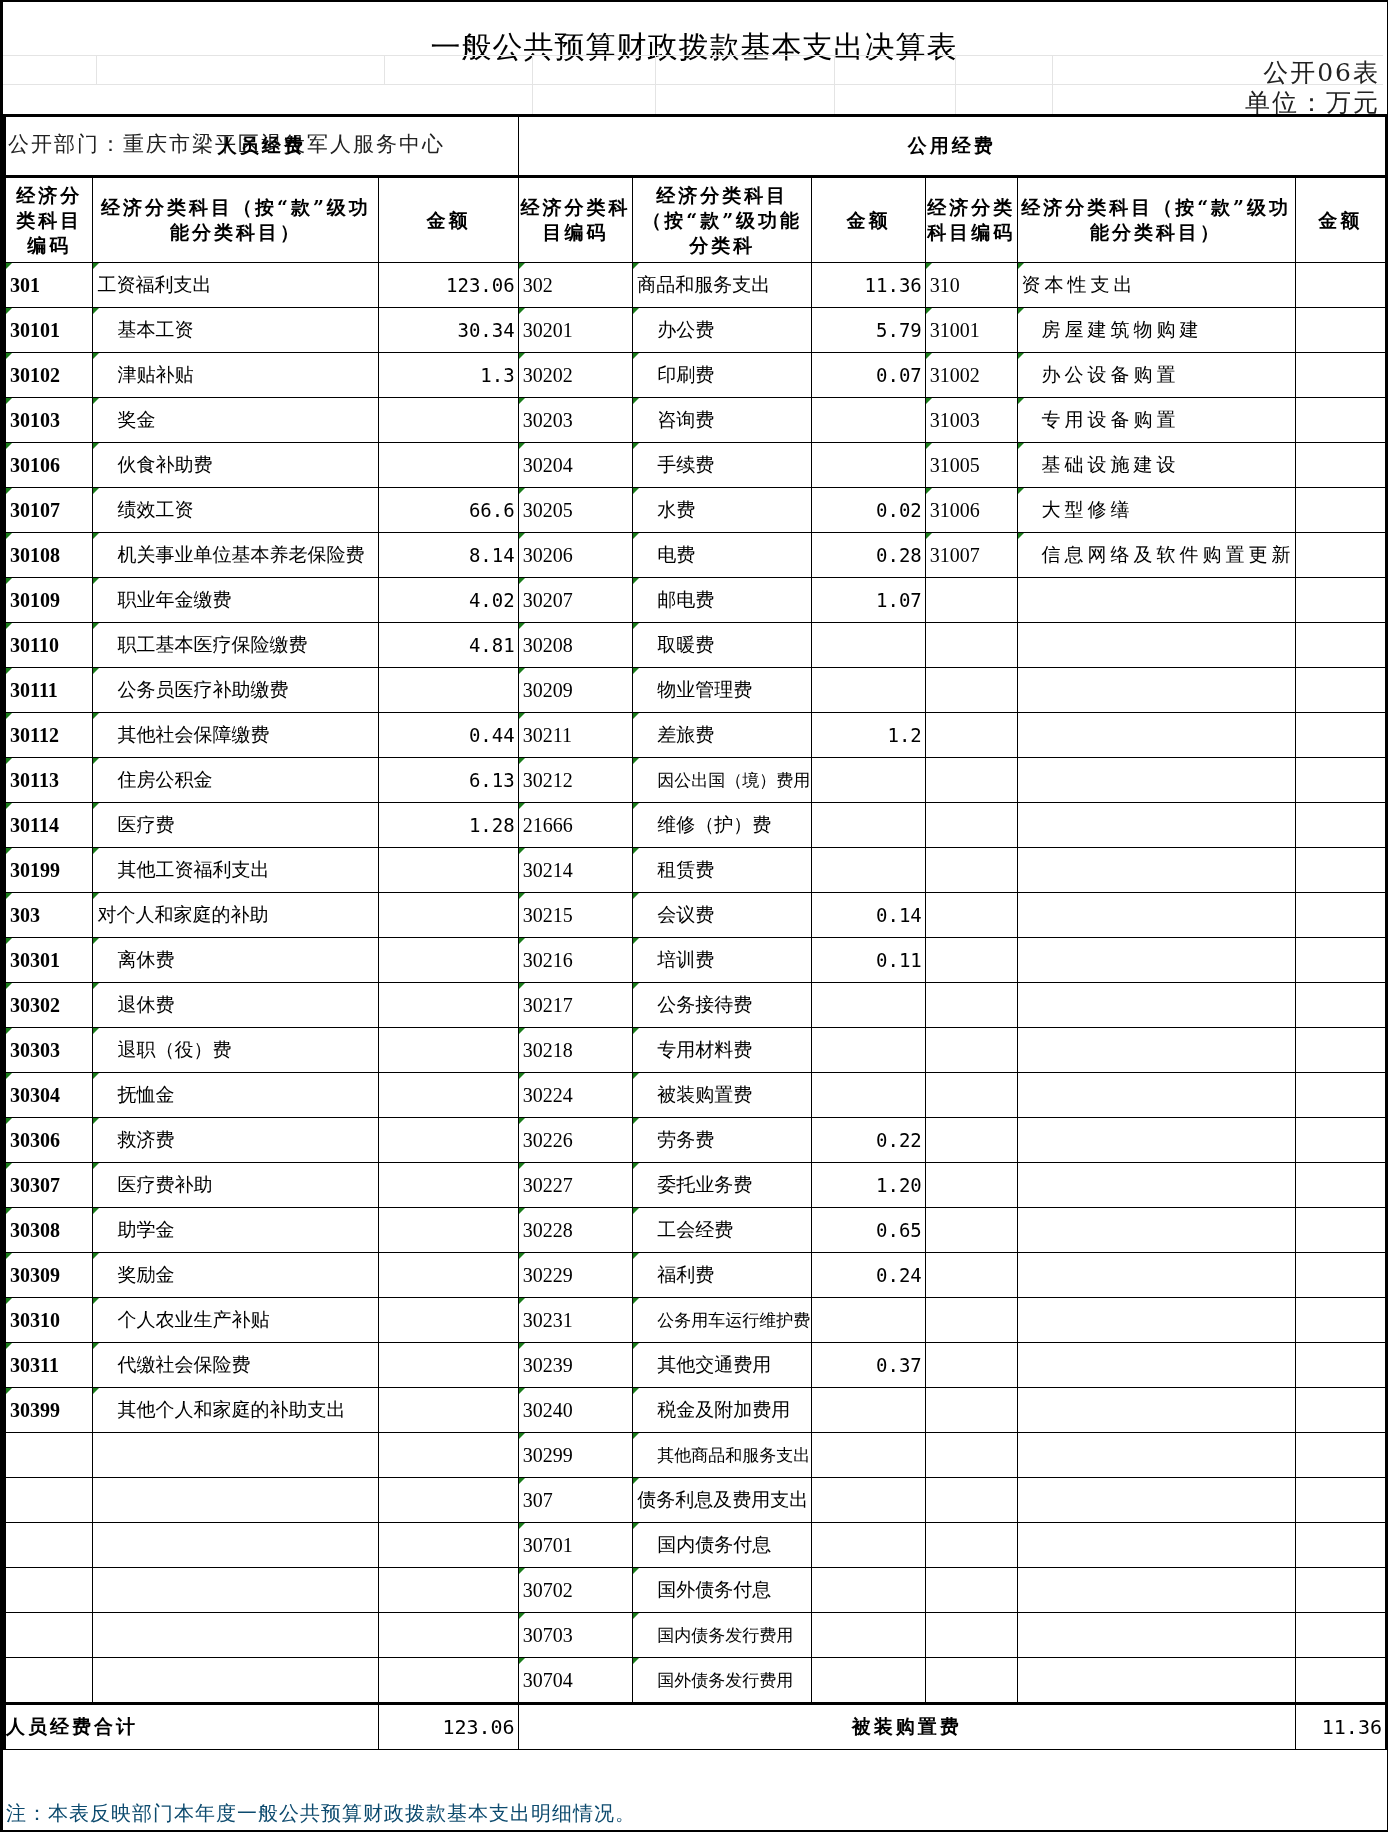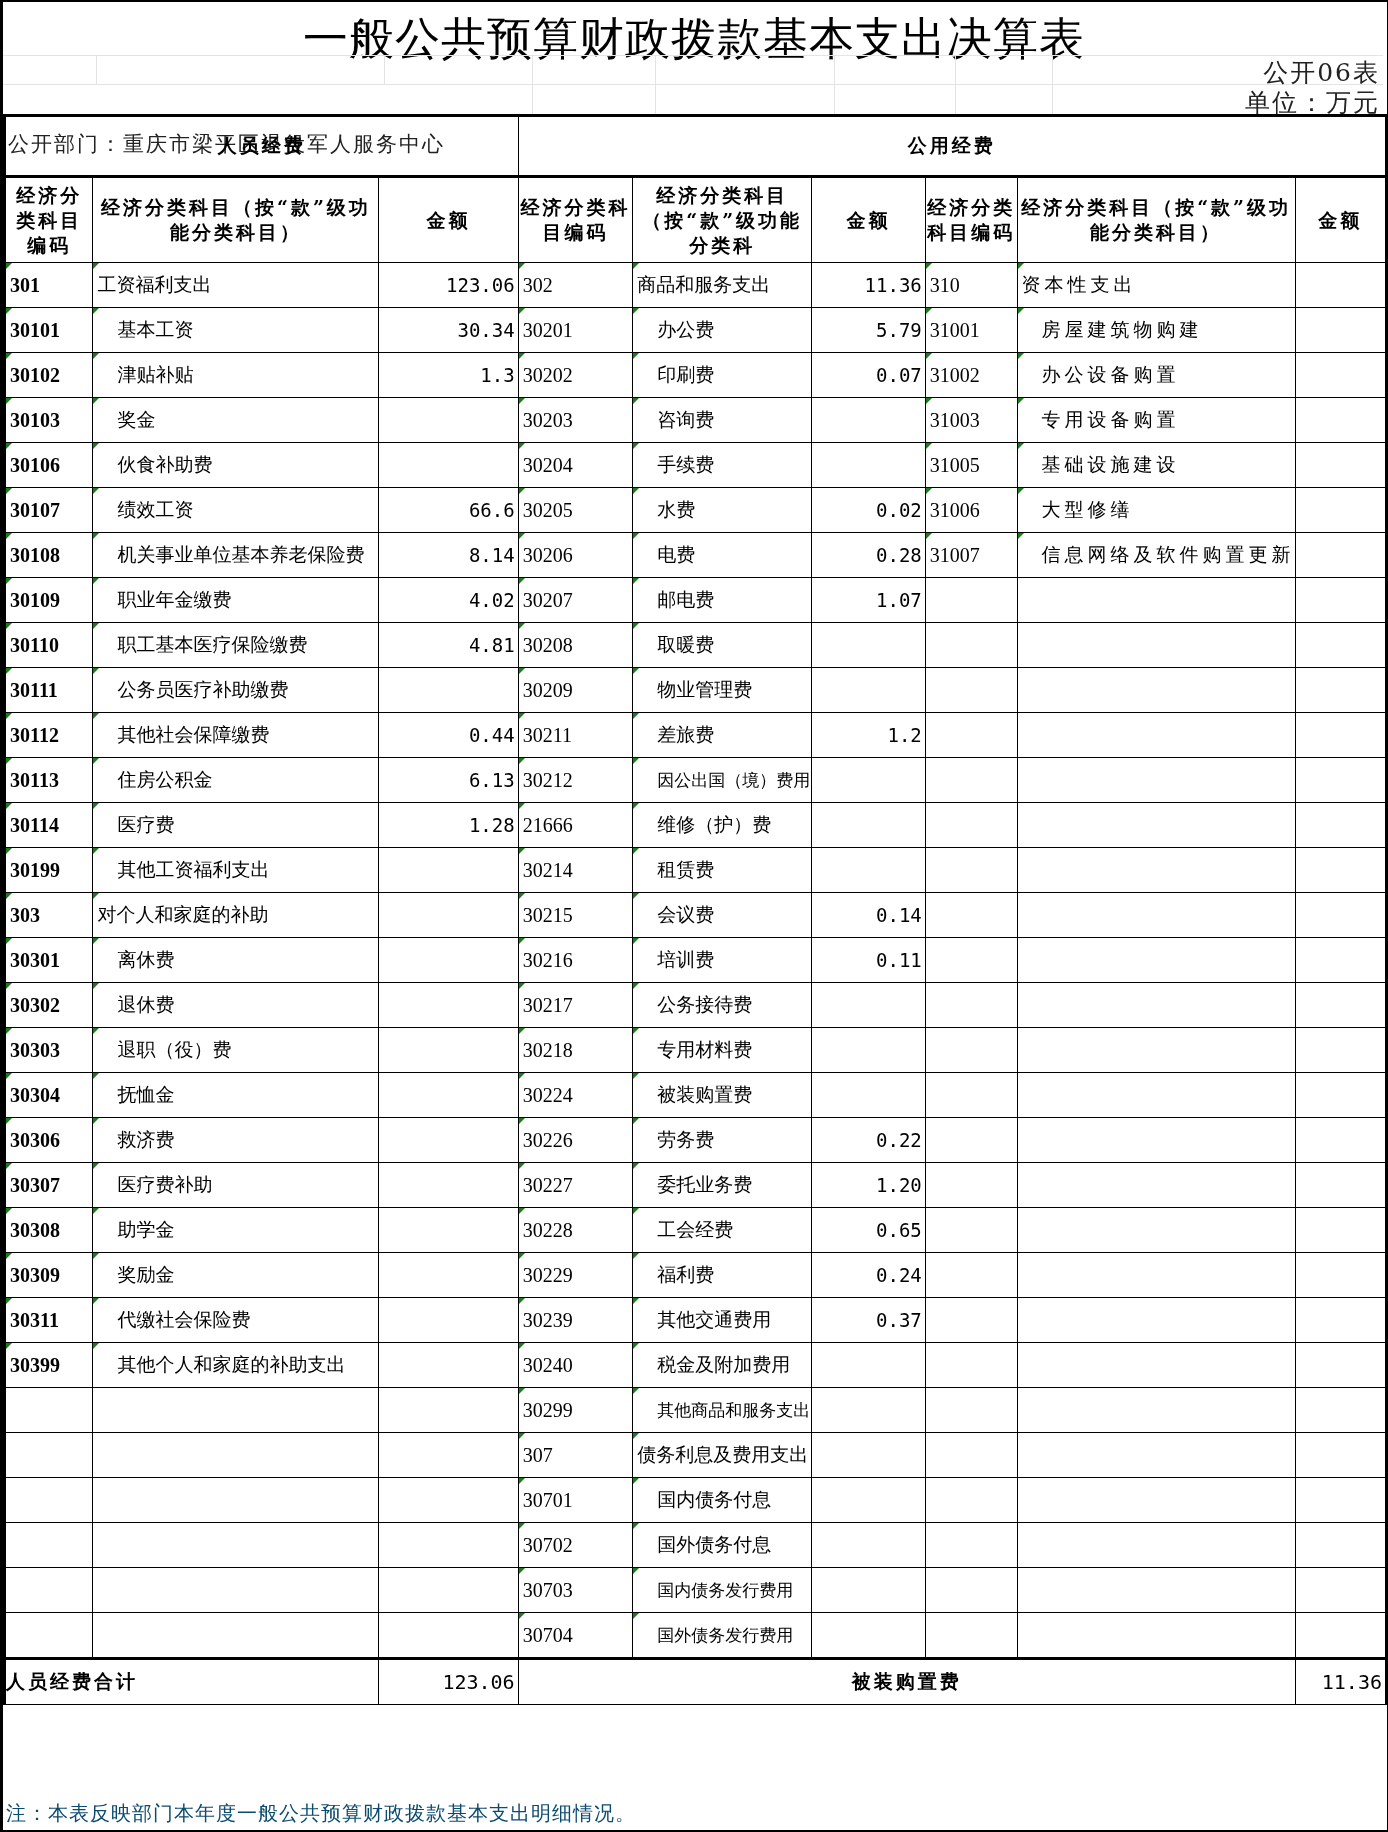--- a/index.html
+++ b/index.html
@@ -1,20 +1,20 @@
 <!DOCTYPE html>
 <html><head>
 <meta charset="utf-8">
 <style>
   html, body { margin:0; padding:0; background:#ffffff; }
   body { width:1388px; height:1832px; position:relative; overflow:hidden;
          font-family: "DejaVu Serif", "Liberation Serif", serif; color:#000; }
   .frame { position:absolute; left:0; top:0; width:1384px; height:1828px; border:2px solid #000; border-left:3px solid #000; }
-  .title { position:absolute; left:0; top:8px; width:1388px; height:55px; text-align:center;
-           font-size:45px; line-height:62px; font-family:"DejaVu Serif","Liberation Serif",serif; letter-spacing:1px; }
+  .title { position:absolute; left:0; top:16px; width:1388px; height:55px; text-align:center;
+           font-size:30px; line-height:62px; font-family:"DejaVu Serif","Liberation Serif",serif; letter-spacing:1px; }
   .gridline { position:absolute; background:#e4e4e4; }
   .meta-right { position:absolute; right:8px; font-size:25px; color:#222; letter-spacing:2px; }
   .meta-left { position:absolute; left:8px; font-size:21px; color:#222; letter-spacing:2px;margin-top:44px; }
 
   table.main { position:absolute; left:3px; top:114px; border-collapse:collapse; table-layout:fixed; }
   table.main td { border:1px solid #000; padding:0; height:44px; font-size:19px; overflow:hidden; white-space:nowrap; position:relative; }
   table.main td.code { padding-left:4px; font-family:"Liberation Serif","DejaVu Serif",serif; font-size:20px; }
   table.main td.name { padding-left:4px; }
   table.main td.name.sub { padding-left:24px; }
   table.main td.name.small { font-size:17px; }
@@ -325,20 +325,31 @@
         <td class="name sub tri">奖励金</td>
         <td class="amt"></td>
         <td class="code tri">30229</td>
         <td class="name sub tri">福利费</td>
         <td class="amt">0.24</td>
         <td class="code"></td>
         <td class="name wide-sp"></td>
         <td class="amt thick-r"></td>
       </tr>
       <tr>
+        <td class="code thick-l tri">30310</td>
+        <td class="name sub tri">个人农业生产补贴</td>
+        <td class="amt"></td>
+        <td class="code tri">30231</td>
+        <td class="name sub small tri">公务用车运行维护费</td>
+        <td class="amt"></td>
+        <td class="code"></td>
+        <td class="name wide-sp"></td>
+        <td class="amt thick-r"></td>
+      </tr>
+      <tr>
         <td class="code thick-l tri">30311</td>
         <td class="name sub tri">代缴社会保险费</td>
         <td class="amt"></td>
         <td class="code tri">30239</td>
         <td class="name sub tri">其他交通费用</td>
         <td class="amt">0.37</td>
         <td class="code"></td>
         <td class="name wide-sp"></td>
         <td class="amt thick-r"></td>
       </tr>

